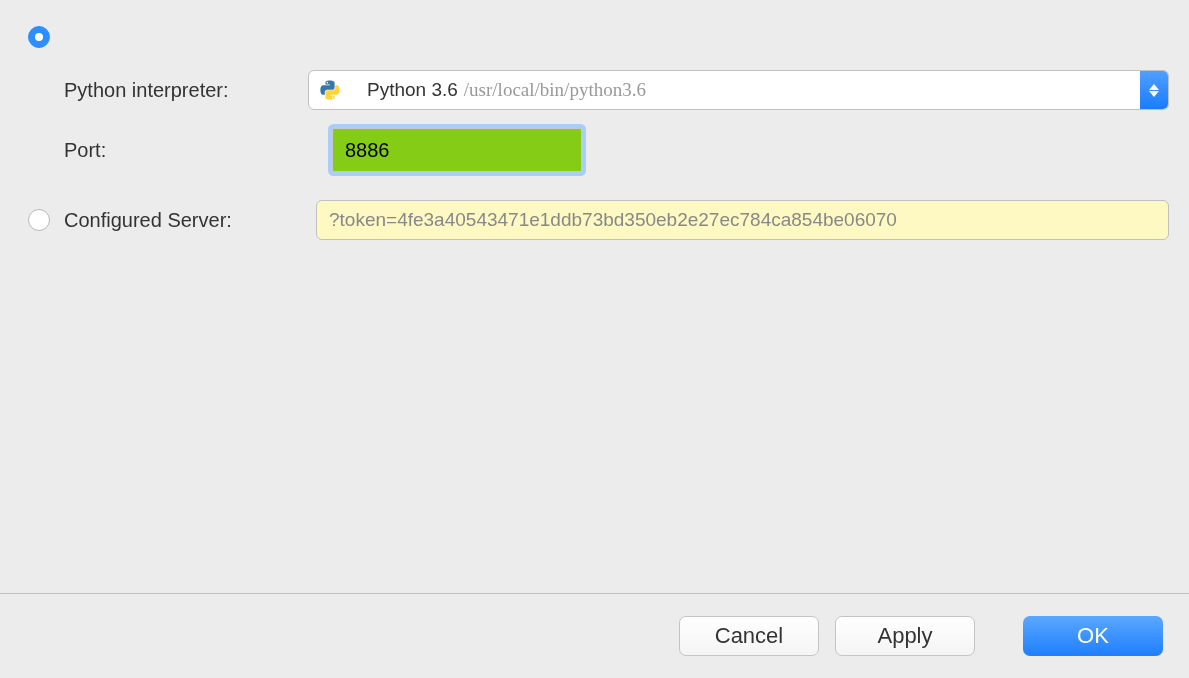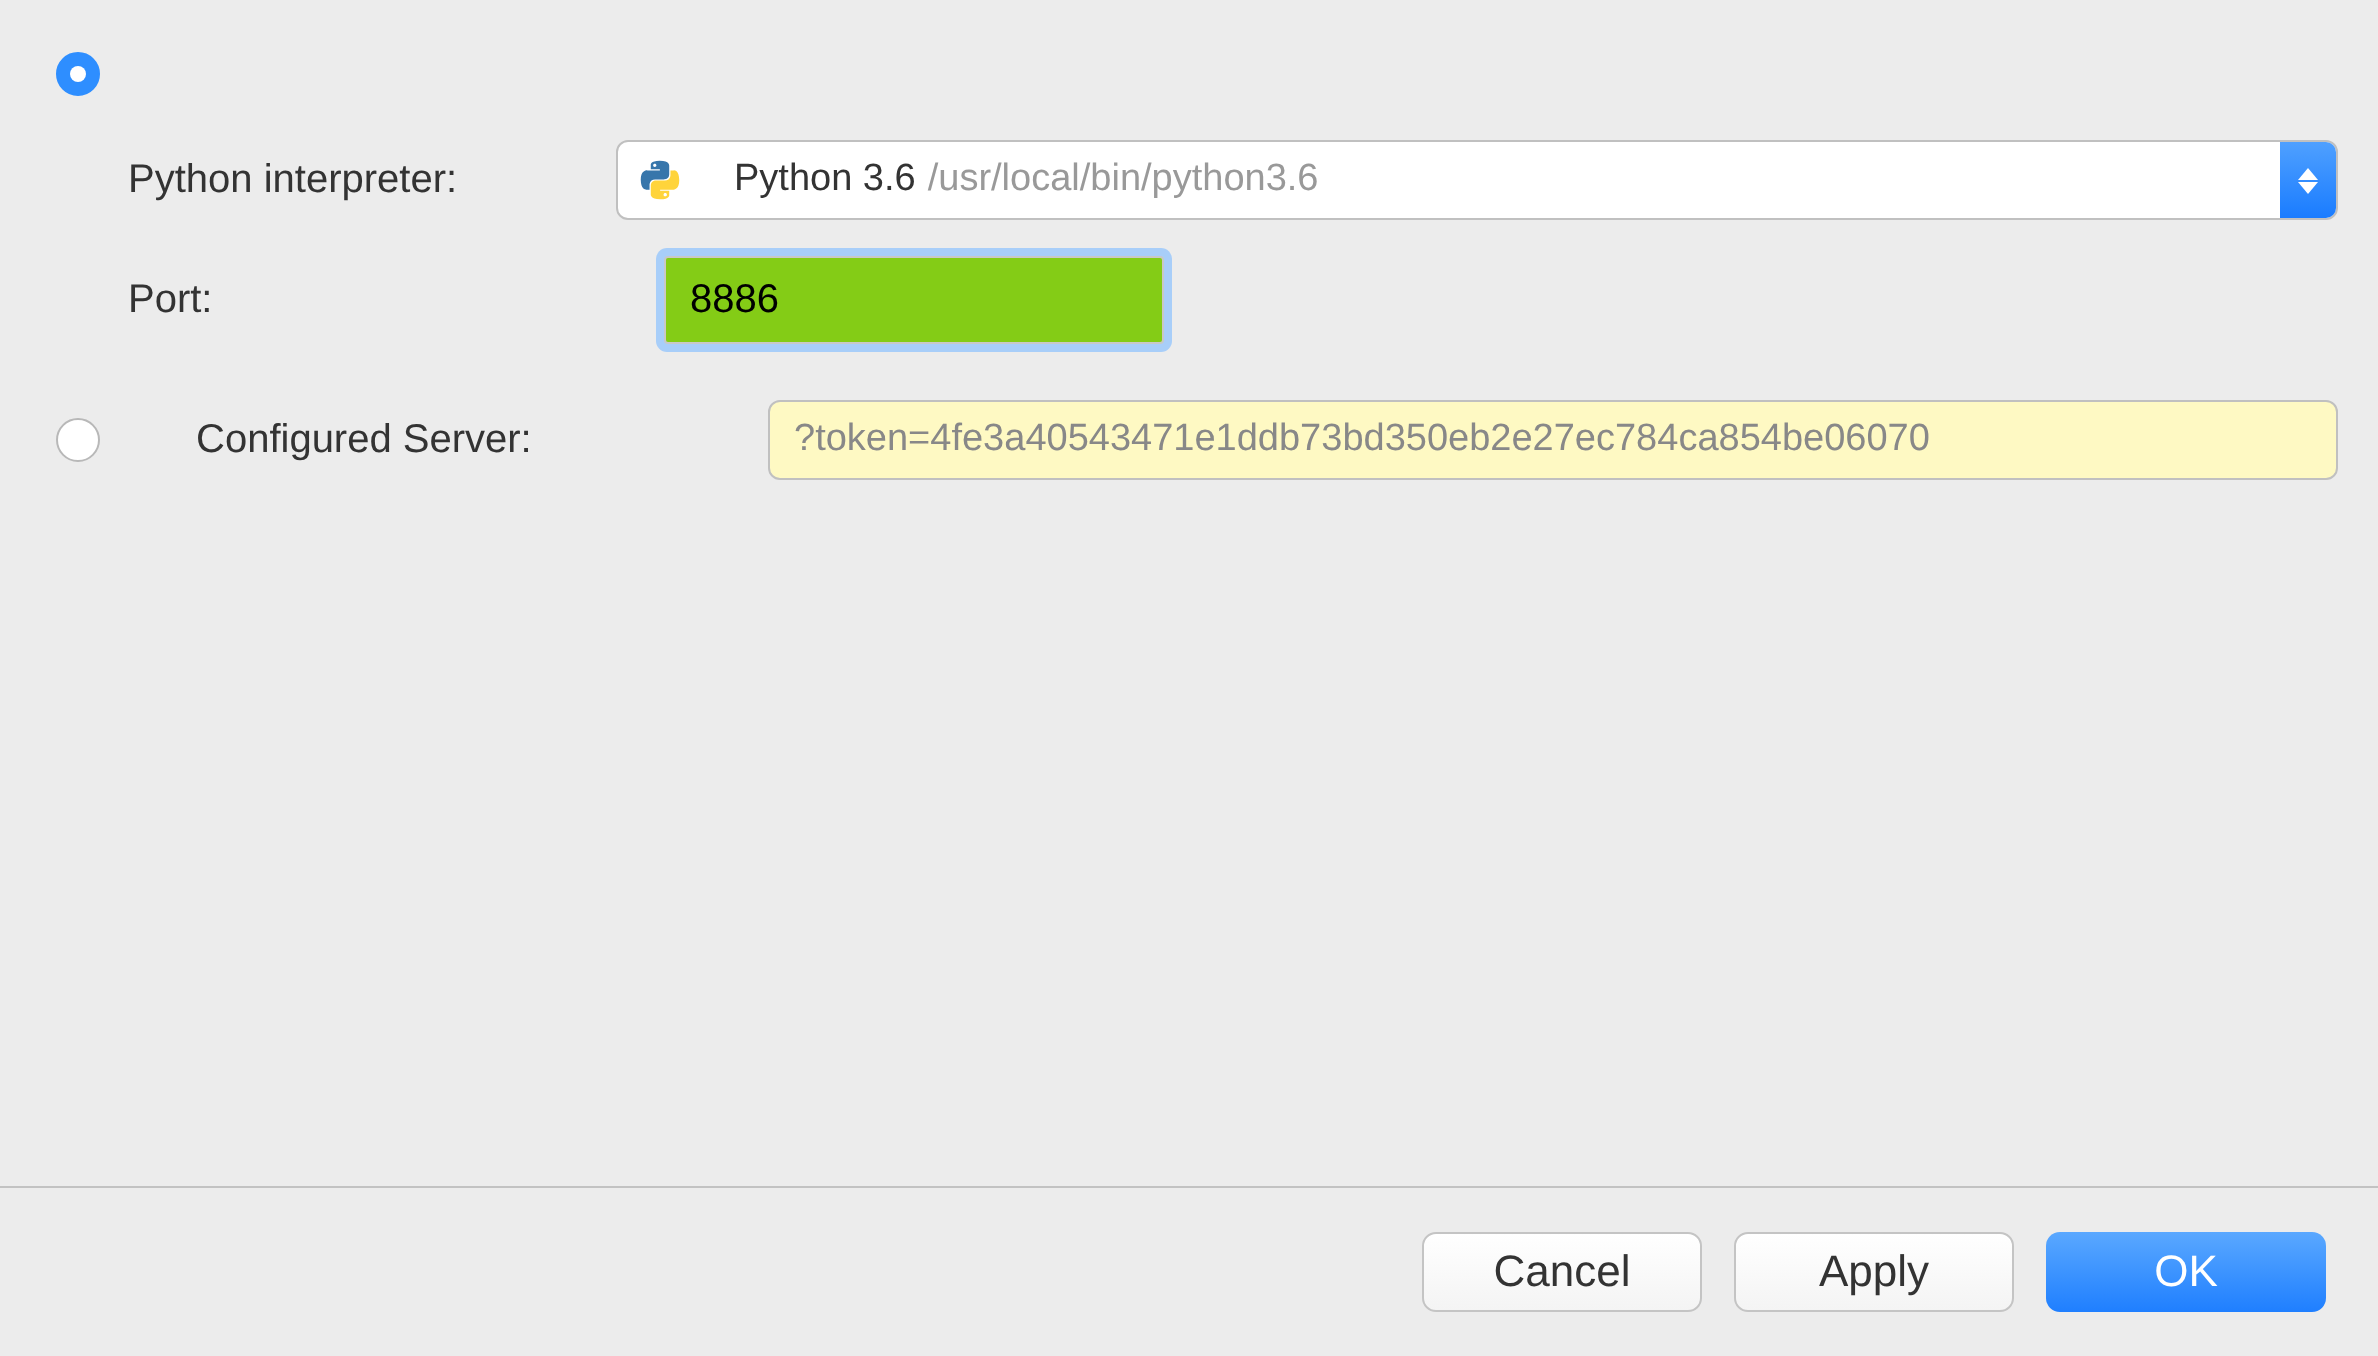--- a/index.html
+++ b/index.html
@@ -88,20 +88,21 @@
     }
     .interpreter-name {
       color: #333;
       font-size: 19px;
       margin-right: 6px;
       margin-left: 16px;
     }
     .interpreter-path {
       color: #999;
       font-size: 19px;
+      font-family: Liberation Serif, serif;
     }
     .select-arrows {
       position: absolute;
       right: 0;
       top: 0;
       bottom: 0;
       width: 28px;
       background: linear-gradient(to bottom, #4fa0ff, #1a7cff);
       display: flex;
       flex-direction: column;
@@ -123,21 +124,20 @@
       padding: 0 12px;
       font-size: 20px;
       font-family: inherit;
       outline: none;
       margin-left: 24px;
     }
     .configured-row {
       display: flex;
       align-items: center;
       margin-top: 28px;
-      gap: 34px;
     }
     .configured-row .radio {
       margin-right: 14px;
     }
     .token-field {
       flex: 1;
       height: 40px;
       background: #fef9c3;
       border: 1px solid #c0c0c0;
       border-radius: 6px;
@@ -173,20 +173,21 @@
       font-size: 22px;
       color: #333;
       cursor: pointer;
       font-family: inherit;
       padding: 0 20px;
     }
     .btn.primary {
       background: linear-gradient(to bottom, #5aa8ff, #1f7fff);
       border: none;
       color: #fff;
+      margin-left: 32px;
     }
   </style>
 </head>
 <body>
 
 <div class="content">
 
   <div class="row">
     <span class="radio selected"></span>
   </div>

